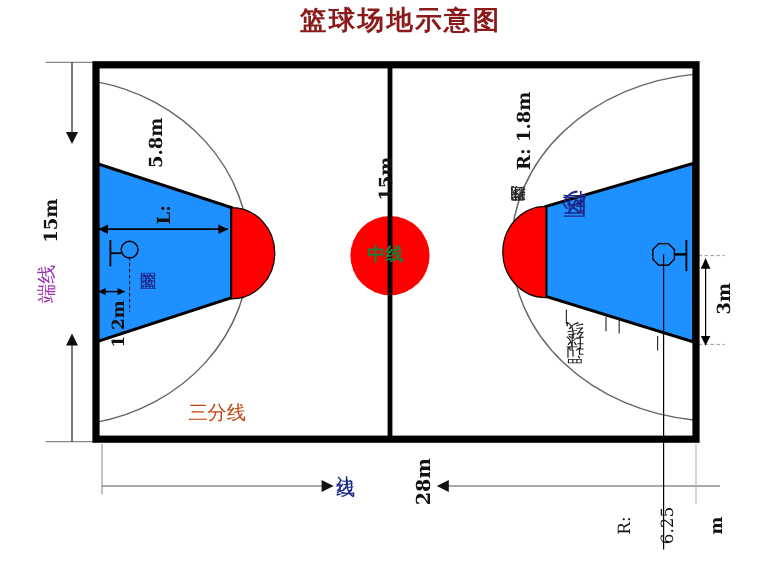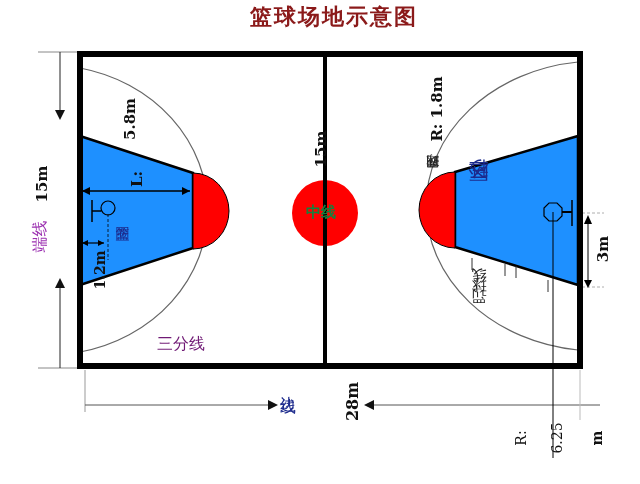--- a/index.html
+++ b/index.html
@@ -89,21 +89,21 @@
   <span class="rot">5.8m</span>
 </div>
 <div class="lbl bold" style="left:129px; top:170px; font-size:15px;">
   <span class="rot">L:</span>
 </div>
 <div class="lbl" style="left:114px; top:216px; font-size:14px; color:#1c2a8c; writing-mode:vertical-rl;">篮圈</div>
 <div class="lbl bold" style="left:80px; top:262px; font-size:14px;">
   <span class="rot">1.2m</span>
 </div>
 
-<div class="lbl" style="left:157px; top:334px; font-size:16px; color:#701a75; font-family:'DejaVu Sans',sans-serif;">三分线</div>
+<div class="lbl" style="left:157px; top:334px; font-size:16px; color:#c2410c; font-family:'DejaVu Sans',sans-serif;">三分线</div>
 
 <div class="lbl bold" style="left:303px; top:140px; font-size:15px;">
   <span class="rot">15m</span>
 </div>
 <div class="lbl" style="left:306px; top:203px; font-size:15px; font-weight:bold; color:#15803d; font-family:'DejaVu Sans',sans-serif;">中线</div>
 
 <div class="lbl bold" style="left:404px; top:100px; font-size:15px;">
   <span class="rot">R:  1.8m</span>
 </div>
 <div class="lbl" style="left:424px; top:178px; font-size:13px; color:#222; writing-mode:vertical-rl; transform:rotate(180deg);">罚球圈</div>

